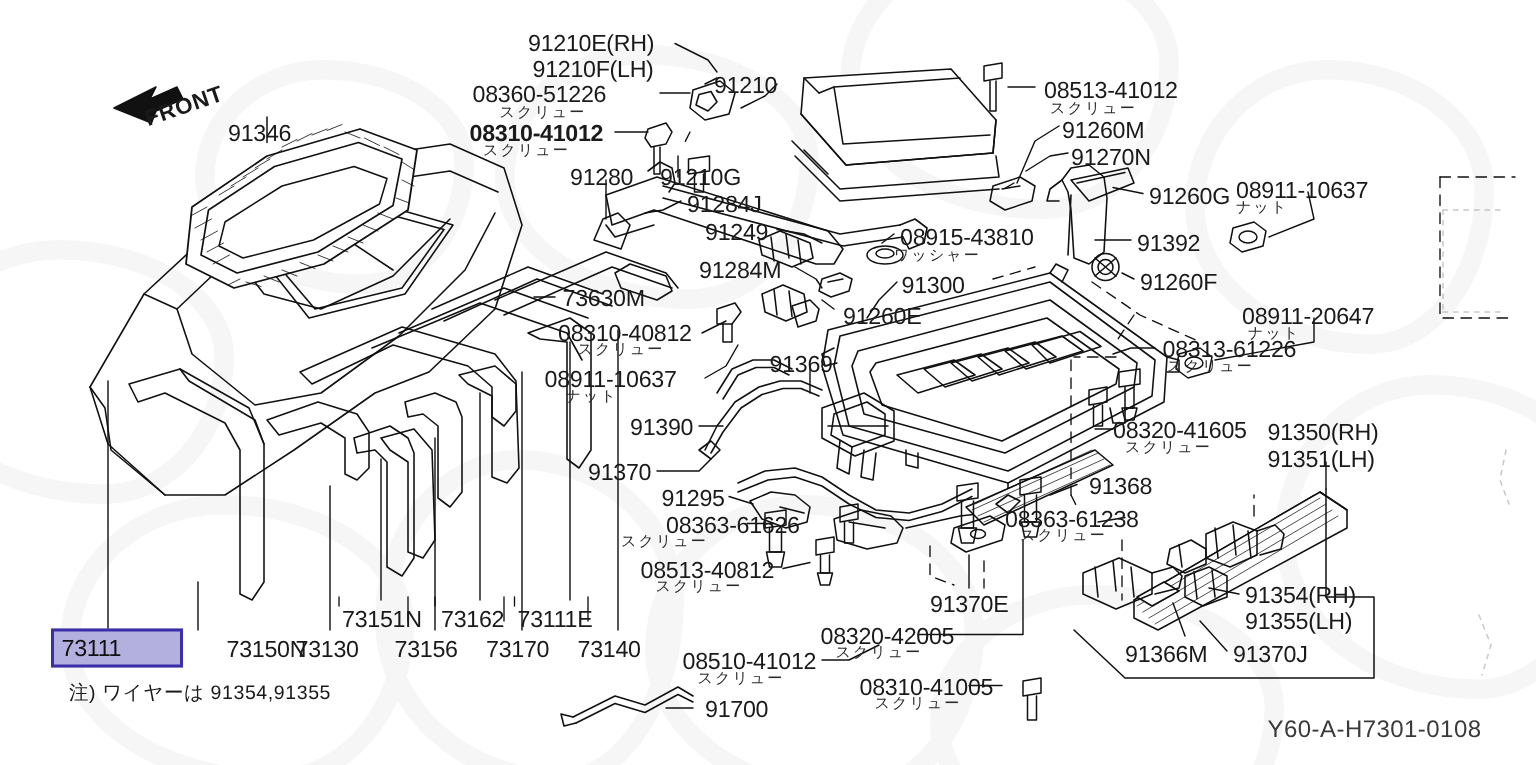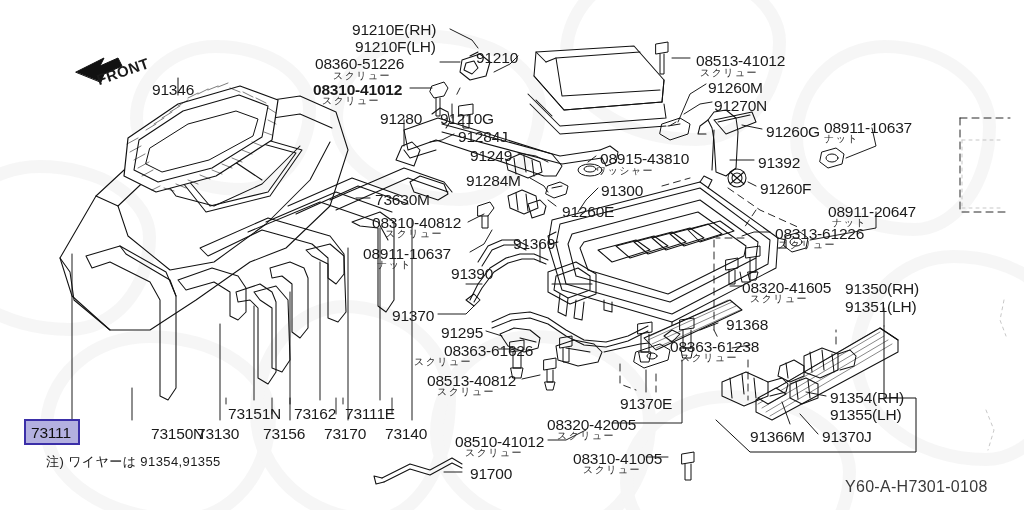--- a/index.html
+++ b/index.html
@@ -52,22 +52,22 @@
   .lbl.front{
     font-size:15px;
     font-weight:bold;
     letter-spacing:.5px;
     transform:rotate(-19deg);
     transform-origin:left bottom;
   }
   
   #hl-73111{
     position:absolute;
-    left:24px;top:419px;
-    width:56px;height:26px;
+    left:34px;top:419px;
+    width:88px;height:26px;
     background:#b3b0e0;
     border:2px solid #3b2fa8;
     box-sizing:border-box;
   }
   #hl-73111 span{
     position:absolute;
     left:5px;top:3px;
     font-size:15.5px;
     color:#101010;
     letter-spacing:-.2px;
@@ -511,21 +511,21 @@
       <div class="lbl" style="left: 824px; top: 120px;">08911-10637</div>
       <div class="lbl" style="left: 828px; top: 204px;">08911-20647</div>
       <div class="lbl" style="left: 775px; top: 226px;">08313-61226</div>
       <div class="lbl" style="left: 742px; top: 280px;">08320-41605</div>
       <div class="lbl" style="left: 845px; top: 281px;">91350(RH)</div>
       <div class="lbl" style="left: 845px; top: 299px;">91351(LH)</div>
       <div class="lbl" style="left: 375px; top: 192px;">73630M</div>
       <div class="lbl" style="left: 372px; top: 215px;">08310-40812</div>
       <div class="lbl" style="left: 363px; top: 246px;">08911-10637</div>
       <div class="lbl" style="left: 513px; top: 236px;">91369</div>
-      <div class="lbl" style="left: 420px; top: 266px; margin-left: 31px;">91390</div>
+      <div class="lbl" style="left: 420px; top: 278px;">91390</div>
       <div class="lbl" style="left: 392px; top: 308px;">91370</div>
       <div class="lbl" style="left: 441px; top: 325px;">91295</div>
       <div class="lbl" style="left: 404px; top: 343px; margin-left: 40px;">08363-61626</div>
       <div class="lbl" style="left: 427px; top: 373px;">08513-40812</div>
       <div class="lbl" style="left: 726px; top: 317px;">91368</div>
       <div class="lbl" style="left: 670px; top: 339px;">08363-61238</div>
       <div class="lbl" style="left: 620px; top: 396px;">91370E</div>
       <div class="lbl" style="left: 547px; top: 417px;">08320-42005</div>
       <div class="lbl" style="left: 455px; top: 434px;">08510-41012</div>
       <div class="lbl" style="left: 573px; top: 451px;">08310-41005</div>

